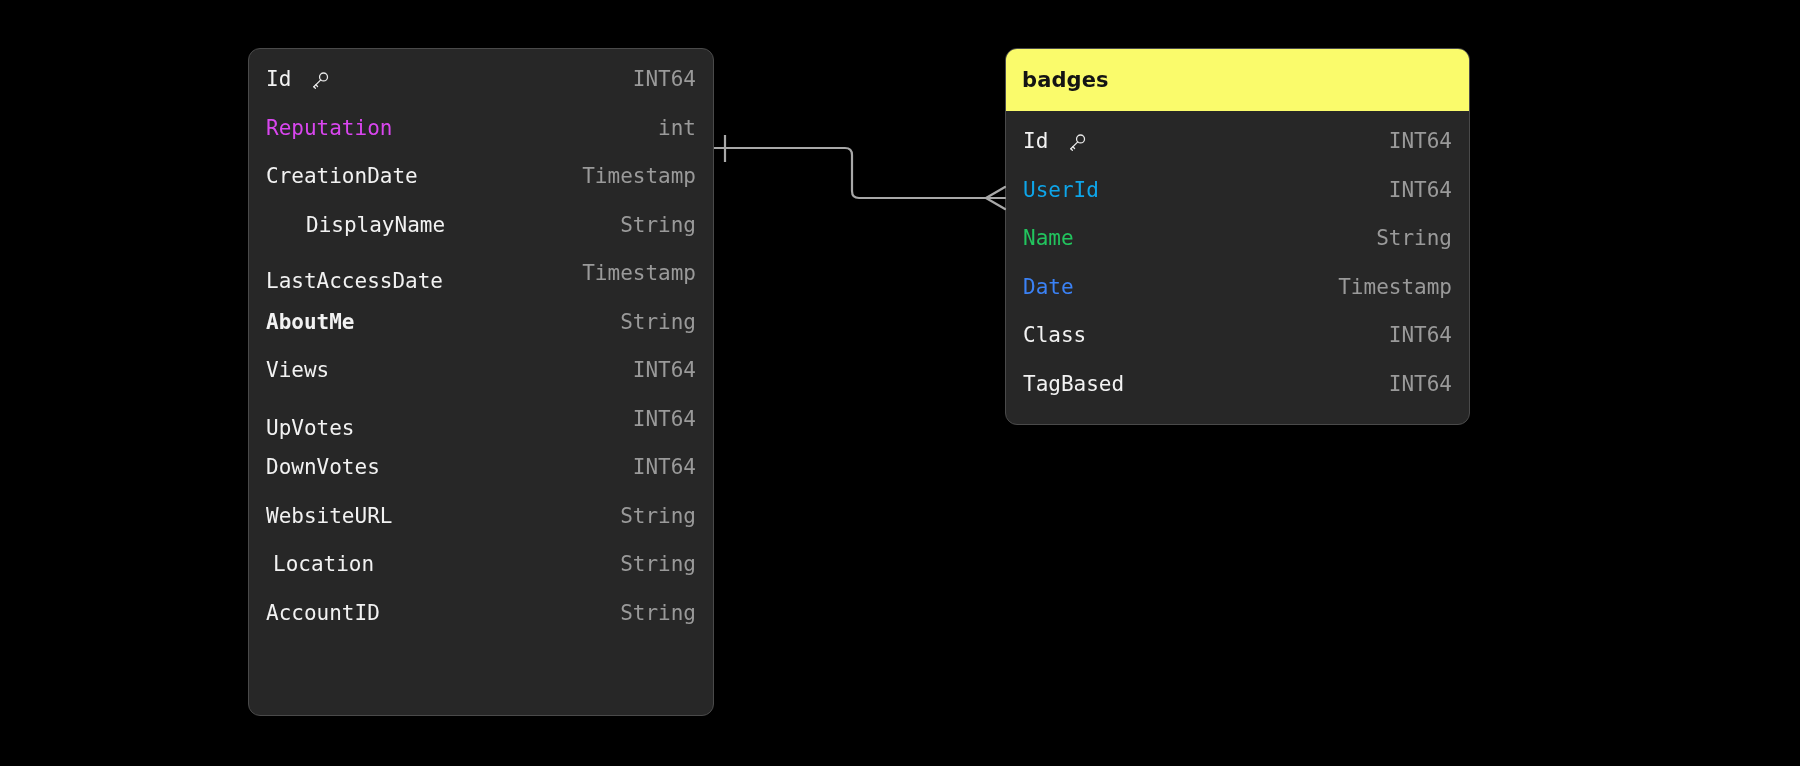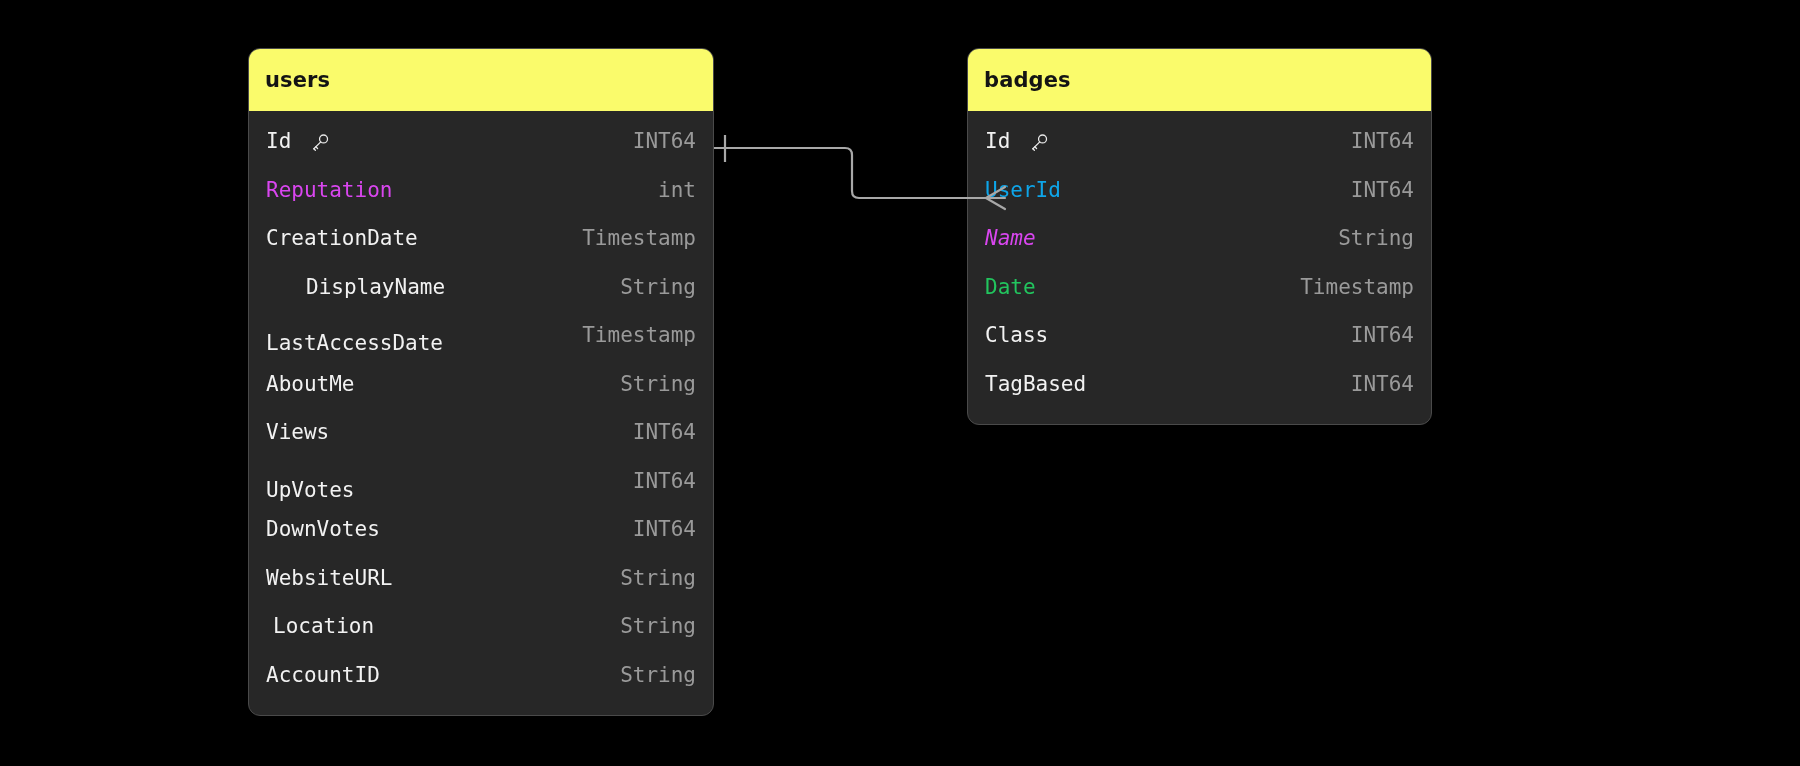--- a/index.html
+++ b/index.html
@@ -94,23 +94,20 @@
     height: 766px;
     pointer-events: none;
   }
 </style>
 </head>
 <body>
 
 <div id="canvas">
 
   <div class="entity" id="entity-users" style="left: 248px; top: 48px; width: 466px; height: 668px; background: rgb(39, 39, 39); border-color: rgb(74, 74, 74);">
-    <div class="entity-header" style="background: rgb(250, 251, 107);">
-      <span class="entity-title">users</span>
-    </div>
     <div class="entity-body" id="body-users">
         <div class="col-row">
           <div class="col-name">
             <span style="color: rgb(242, 242, 242);">Id</span>
             <span class="key-icon">
               <svg viewBox="0 0 20 20" width="19" height="19" fill="none" stroke="#e8e8e8" stroke-width="1.35" stroke-linecap="round" stroke-linejoin="round">
                 <circle cx="13.2" cy="6.3" r="4.2"></circle>
                 <path d="M10.3 9.3 L3.0 16.6"></path>
                 <path d="M5.1 14.5 L6.9 16.3"></path>
                 <path d="M3.0 16.6 L4.6 18.2"></path>
@@ -138,21 +135,21 @@
           <div class="col-type" style="color: rgb(154, 154, 154);">String</div>
         </div>
         <div class="col-row">
           <div class="col-name">
             <span style="color: rgb(242, 242, 242); margin-top: 16px;">LastAccessDate</span>
           </div>
           <div class="col-type" style="color: rgb(154, 154, 154);">Timestamp</div>
         </div>
         <div class="col-row">
           <div class="col-name">
-            <span style="color: rgb(242, 242, 242);">AboutMe</span>
+            <span style="color: rgb(242, 242, 242); font-weight: bold;">AboutMe</span>
           </div>
           <div class="col-type" style="color: rgb(154, 154, 154);">String</div>
         </div>
         <div class="col-row">
           <div class="col-name">
             <span style="color: rgb(242, 242, 242);">Views</span>
           </div>
           <div class="col-type" style="color: rgb(154, 154, 154);">INT64</div>
         </div>
         <div class="col-row">
@@ -181,21 +178,21 @@
         </div>
         <div class="col-row">
           <div class="col-name">
             <span style="color: rgb(242, 242, 242);">AccountID</span>
           </div>
           <div class="col-type" style="color: rgb(154, 154, 154);">String</div>
         </div>
       </div>
   </div>
 
-  <div class="entity" id="entity-badges" style="left: 967px; top: 48px; width: 465px; height: 377px; background: rgb(39, 39, 39); border-color: rgb(74, 74, 74);">
+  <div class="entity" id="entity-badges" style="left: 1005px; top: 48px; width: 465px; height: 377px; background: rgb(39, 39, 39); border-color: rgb(74, 74, 74);">
     <div class="entity-header" style="background: rgb(250, 251, 107);">
       <span class="entity-title">badges</span>
     </div>
     <div class="entity-body" id="body-badges">
         <div class="col-row">
           <div class="col-name">
             <span style="color: rgb(242, 242, 242);">Id</span>
             <span class="key-icon">
               <svg viewBox="0 0 20 20" width="19" height="19" fill="none" stroke="#e8e8e8" stroke-width="1.35" stroke-linecap="round" stroke-linejoin="round">
                 <circle cx="13.2" cy="6.3" r="4.2"></circle>
@@ -208,27 +205,27 @@
           <div class="col-type" style="color: rgb(154, 154, 154);">INT64</div>
         </div>
         <div class="col-row">
           <div class="col-name">
             <span style="color: #0ea5e9;">UserId</span>
           </div>
           <div class="col-type" style="color: rgb(154, 154, 154);">INT64</div>
         </div>
         <div class="col-row">
           <div class="col-name">
-            <span style="color: #d946ef; font-style: italic;">Name</span>
-          </div>
-          <div class="col-type" style="color: rgb(154, 154, 154);">String</div>
-        </div>
-        <div class="col-row">
-          <div class="col-name">
-            <span style="color: #22c55e;">Date</span>
+            <span style="color: #22c55e;">Name</span>
+          </div>
+          <div class="col-type" style="color: rgb(154, 154, 154);">String</div>
+        </div>
+        <div class="col-row">
+          <div class="col-name">
+            <span style="color: #3b82f6;">Date</span>
           </div>
           <div class="col-type" style="color: rgb(154, 154, 154);">Timestamp</div>
         </div>
         <div class="col-row">
           <div class="col-name">
             <span style="color: rgb(242, 242, 242);">Class</span>
           </div>
           <div class="col-type" style="color: rgb(154, 154, 154);">INT64</div>
         </div>
         <div class="col-row">

